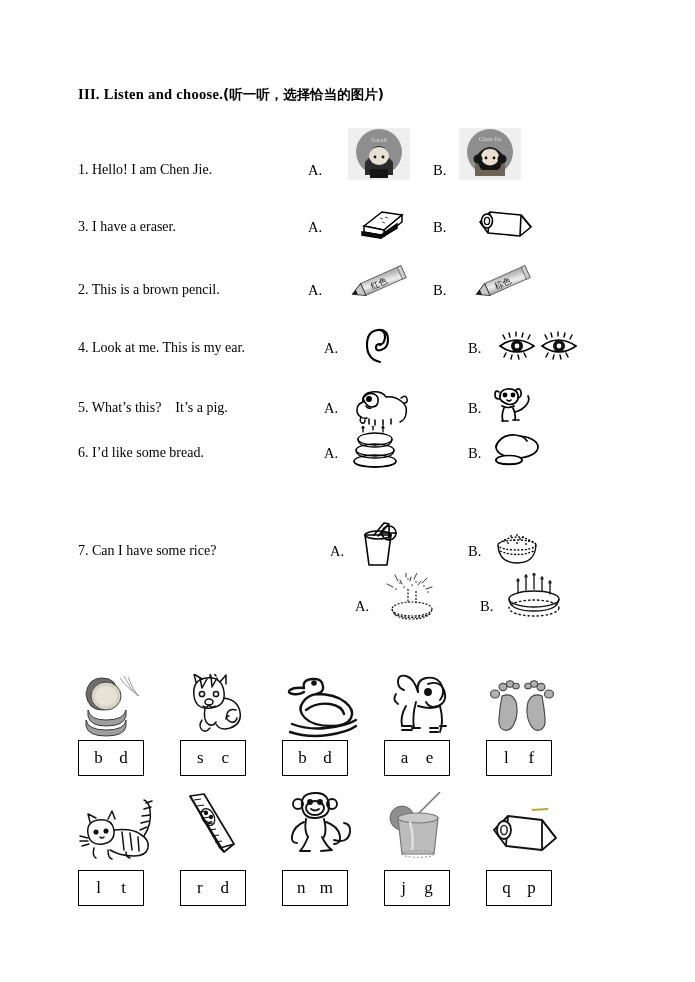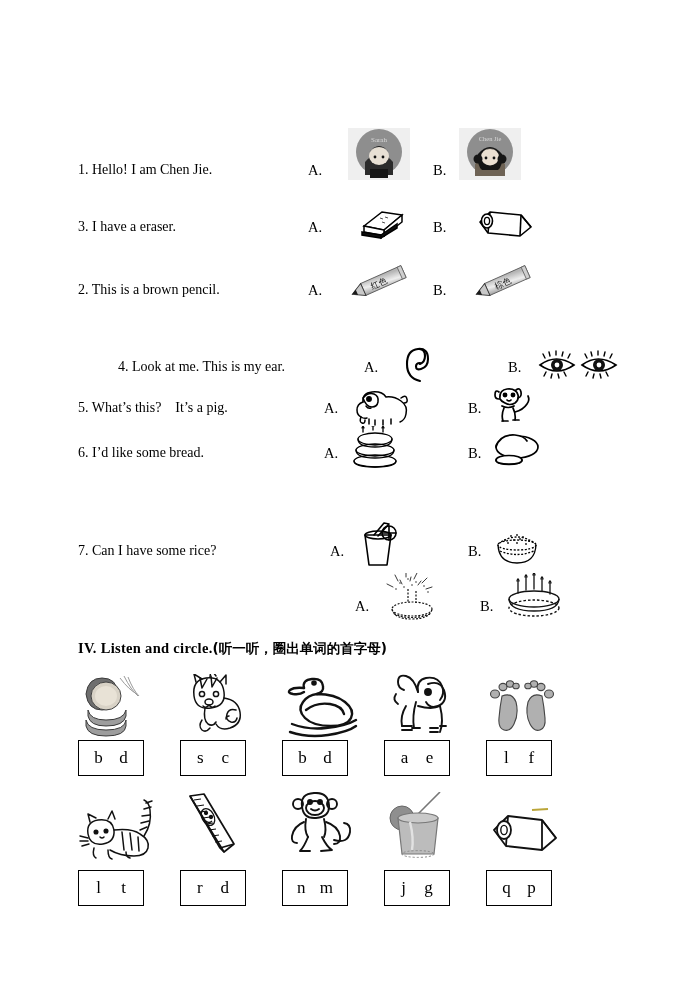--- a/index.html
+++ b/index.html
@@ -107,20 +107,24 @@
     font-size: 17px;
     padding: 0 7px;
   }
   .letter-box span { display: inline-block; }
 </style>
 </head>
 <body>
 
 <div class="page">
 
+  <div class="section-heading" style="left:78px; top:86px;">
+    <span>III.</span>
+    <span>Listen and choose.</span><span class="cn">(听一听，选择恰当的图片)</span>
+  </div>
 
   <div class="q-row" style="top:162px;">
     <div class="q-text">1. Hello! I am Chen Jie.</div>
     <div class="opt-letter" style="left:230px;">A.</div>
     <div class="opt-art" style="left:270px; bottom:4px;">
       <svg class="art" width="62" height="52" viewBox="0 0 62 52">
         <rect x="0" y="0" width="62" height="52" fill="#efefef"></rect>
         <circle cx="31" cy="24" r="23" fill="#8e8e8e"></circle>
         <text x="31" y="14" font-family="Liberation Serif, serif" font-size="7" fill="#d8d8d8" text-anchor="middle">Sarah</text>
         <path d="M17 34 q14 -16 28 0 l0 13 l-28 0 z" fill="#2b2b2b"></path>
@@ -211,21 +215,21 @@
           <rect x="16" y="14" width="44" height="13" fill="url(#pg1)" stroke="#555" stroke-width="0.8"></rect>
           <path d="M16 14 L4 20.5 L16 27 Z" fill="#c8c8c8" stroke="#333" stroke-width="0.9"></path>
           <path d="M9 17.5 L4 20.5 L9 23.5 Z" fill="#1a1a1a"></path>
           <rect x="56" y="14" width="4" height="13" fill="#cfcfcf" stroke="#555" stroke-width="0.7"></rect>
         </g>
         <text x="34" y="24" font-family="DejaVu Sans, sans-serif" font-size="8.5" fill="#111" transform="rotate(-24 34 24)" text-anchor="middle">棕色</text>
       </svg>
     </div>
   </div>
 
-  <div class="q-row" style="top:359px;margin-left:40px;">
+  <div class="q-row" style="top:340px;">
     <div class="q-text">4. Look at me. This is my ear.</div>
     <div class="opt-letter" style="left:246px;">A.</div>
     <div class="opt-art" style="left:280px; bottom:-4px;">
       <svg class="art" width="34" height="44" viewBox="0 0 34 44">
         <g fill="none" stroke="#000" stroke-width="2.1" stroke-linecap="round">
           <path d="M22 40 q-13 -3 -13 -17 q0 -14 11 -15 q10 -1 10 10 q0 8 -7 10 q-5 1.5 -5 -2.5 q0 -3.5 4 -3.5"></path>
           <path d="M21 8 q6 0 6 7 q0 6 -5 8"></path>
         </g>
       </svg>
     </div>
@@ -396,24 +400,20 @@
         </g>
         <g fill="none" stroke="#111" stroke-width="1.4">
           <ellipse cx="32" cy="26" rx="25" ry="8"></ellipse>
           <path d="M7 26 q1 12 25 12 q24 0 25 -12"></path>
           <ellipse cx="32" cy="35" rx="25" ry="8" stroke-dasharray="2.5 2"></ellipse>
         </g>
       </svg>
     </div>
   </div>
 
-  <div class="section-heading" style="left:78px; top:640px;">
-    <span>IV.</span>
-    <span>Listen and circle.</span><span class="cn">(听一听，圈出单词的首字母)</span>
-  </div>
 
   <div class="iv-grid">
 
     <div class="iv-row">
       <div class="iv-cell">
         <span>
           <svg class="art" width="74" height="68" viewBox="0 0 74 68">
             <g stroke="#9a9a9a" stroke-width="1" fill="none">
               <path d="M42 6 q9 12 17 16 M46 4 q7 14 14 20 M50 5 q5 13 11 19"></path>
             </g>

